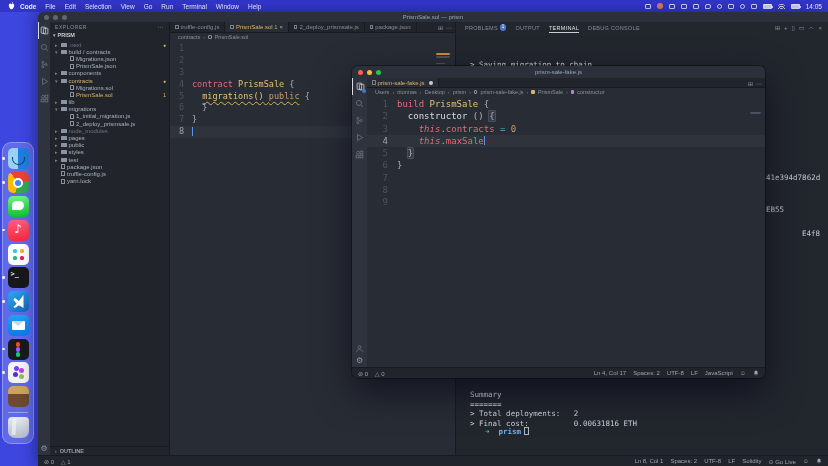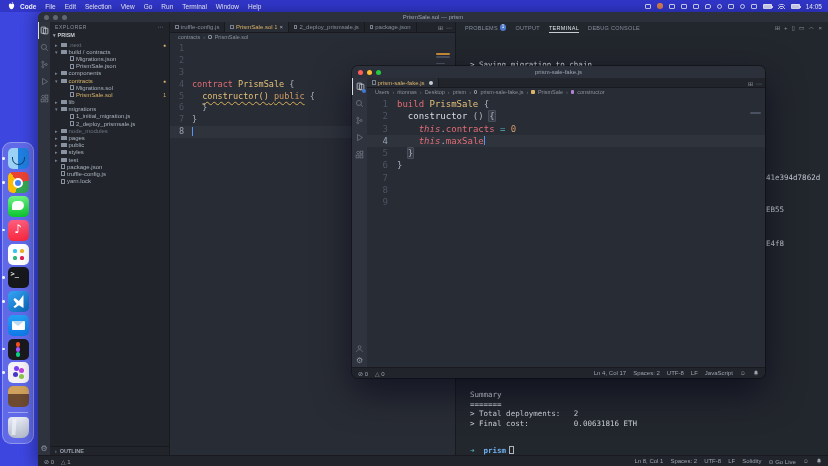--- a/index.html
+++ b/index.html
@@ -457,21 +457,21 @@
           <div class="crow">
             <span class="cgut">3</span>
             <span class="ccode"></span>
           </div>
           <div class="crow">
             <span class="cgut">4</span>
             <span class="ccode"><span class="tc-kw">contract </span><span class="tc-type">PrismSale </span><span class="tc-pln">{</span></span>
           </div>
           <div class="crow">
             <span class="cgut">5</span>
-            <span class="ccode"><span class="tc-pln">  </span><span class="tc-type tk-u">constructor()</span><span class="tc-pln tk-u"> </span><span class="tc-num tk-u">public</span><span class="tc-pln"> {</span></span>
+            <span class="ccode"><span class="tc-pln">  </span><span class="tc-type tk-u">migrations()</span><span class="tc-pln tk-u"> </span><span class="tc-num tk-u">public</span><span class="tc-pln"> {</span></span>
           </div>
           <div class="crow">
             <span class="cgut">6</span>
             <span class="ccode"><span class="tc-pln">  }</span></span>
           </div>
           <div class="crow">
             <span class="cgut">7</span>
             <span class="ccode"><span class="tc-pln">}</span></span>
           </div>
           <div class="crow cur">
@@ -512,26 +512,26 @@
             <span>▯</span>
             <span>▭</span>
             <span>︿</span>
             <span>×</span>
           </div>
         </div>
       <div id="term">
           <div class="tline" style="top: 27px;">&gt; Saving migration to chain.</div>
           <div class="tline frag" style="top: 140px;">41e394d7862d</div>
           <div class="tline frag" style="top: 172px;">EB55</div>
-          <div class="tline frag" style="top: 206px;">E4f8</div>
+          <div class="tline frag" style="top: 196px; padding-left: 36px;">E4f8</div>
           <div class="tline" style="top: 357px;">Summary</div>
           <div class="tline" style="top: 366.5px;">=======</div>
           <div class="tline" style="top: 376px;">&gt; Total deployments:   2</div>
           <div class="tline" style="top: 385.5px;">&gt; Final cost:          0.00631816 ETH</div>
-          <div class="tline" style="top: 413px;"><span class="parrow">➜</span><span>  </span><span class="pname">prism</span><span class="tcursor"></span></div>
+          <div class="tline" style="top: 394px; margin-left: 15px;"><span class="parrow">➜</span><span>  </span><span class="pname">prism</span><span class="tcursor"></span></div>
         </div>
     </div>
 
     <div class="statusbar" id="mw-status">
         <span class="sitem">⊘ 0</span>
         <span class="sitem">△ 1</span>
         <div class="sb-right">
           <span class="sitem">Ln 8, Col 1</span>
           <span class="sitem">Spaces: 2</span>
           <span class="sitem">UTF-8</span>

